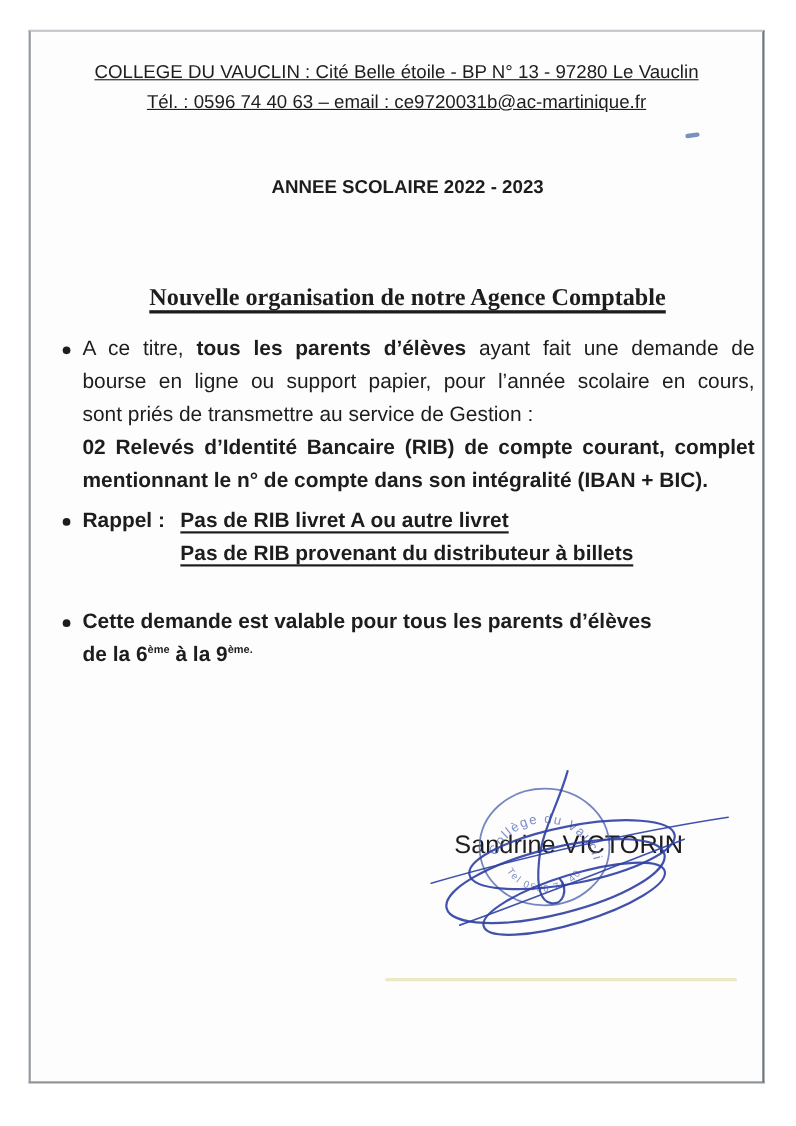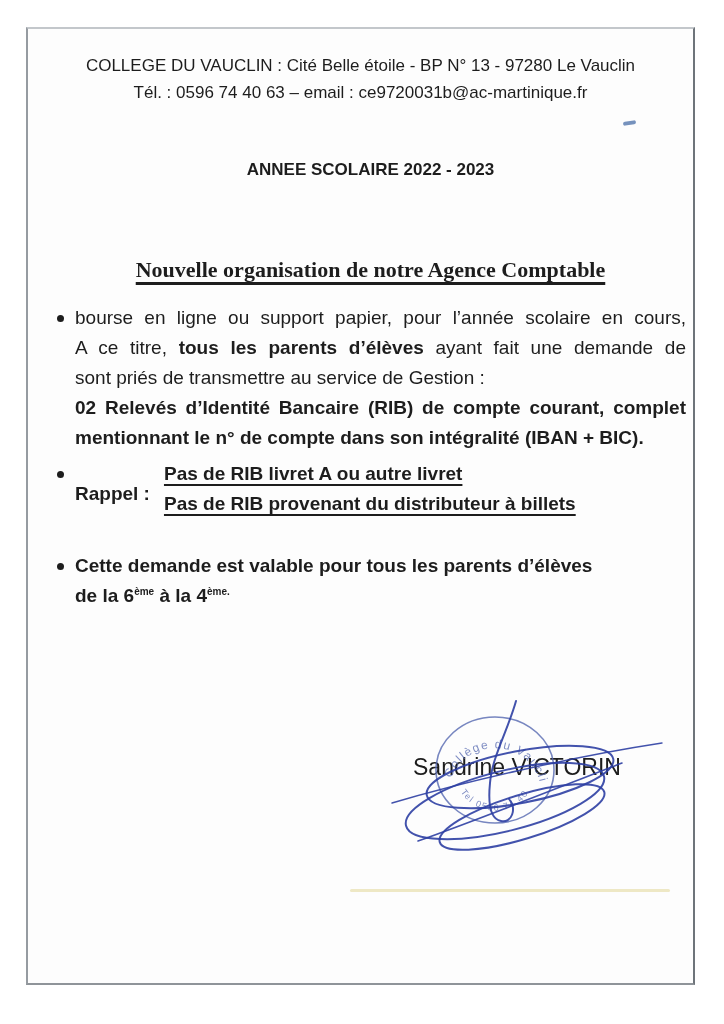--- a/index.html
+++ b/index.html
@@ -9,42 +9,42 @@
   }
   .page{
     position:absolute;left:26px;top:27px;width:665px;height:954px;
     background:#fdfdfd;
     border:2px solid #969ba1;
     border-top-color:#c3c7cb;
     border-right-color:#6e747a;
     border-bottom-color:#8f9499;
   }
   .page > *{position:absolute;}
-  .centered0{left:0;right:0;text-align:center;}
+  .centered0{left:0;right:0;text-align:center;text-decoration:underline;}
   .centered{left:20px;right:0;text-align:center;}
   .header{top:23px;font-size:17px;line-height:27px;}
   .title{top:127px;font-size:17px;line-height:28px;font-weight:bold;}
   .heading{top:226px;font-size:22px;font-weight:bold;line-height:30px;}
   .u2{text-decoration:underline;text-decoration-thickness:2.5px;text-underline-offset:5px;font-family:Liberation Serif, serif;}
   .pen-mark{
     left:595px;top:92px;width:13px;height:4px;border-radius:2px;
     background:var(--pen-mark,#5e7fb2);transform:rotate(-8deg);opacity:.85;
   }
   .bullets{left:27px;top:274px;width:631px;}
   .bullet-item{position:relative;padding-left:20px;font-size:19px;line-height:30px;}
   .bullet-item:nth-of-type(2){margin-top:6px;}
   .bullet-item:nth-of-type(3){margin-top:32px;}
   .dot{position:absolute;left:2px;top:12px;width:7px;height:7px;border-radius:50%;background:#1d1d1d;}
   .line{min-height:30px;}
   .stretch{text-align:justify;text-align-last:justify;}
   .b{font-weight:bold;}
   .u{text-decoration:underline;text-decoration-thickness:2px;text-underline-offset:4px;text-align:center;}
   sup{font-size:10px;line-height:0;vertical-align:super;}
   .label-row{display:flex;align-items:flex-start;}
-  .label{margin-right:14px;white-space:nowrap;margin-top:20px;}
+  .label{margin-right:14px;white-space:nowrap;}
   .sig-role{left:394px;top:651px;font-size:21px;line-height:28px;z-index:1;}
   .sig-name{left:385px;top:723px;font-size:23px;line-height:30px;z-index:2;}
   .sig-svg{left:342px;top:666px;z-index:3;}
   .stamp-ring{fill:none;stroke:var(--stamp-blue,#5568b0);stroke-width:1.6;opacity:.8;}
   .stamp-text{fill:var(--stamp-blue,#5568b0);opacity:.75;letter-spacing:1.5px;
     font-family:"Liberation Sans",sans-serif;}
   .sig-stroke{fill:none;stroke:var(--sig-blue,#2e3fa3);stroke-width:2;opacity:.9;
     stroke-linecap:round;}
   .highlight-line{
     left:322px;top:860px;width:320px;height:3px;border-radius:2px;
@@ -67,40 +67,40 @@
     <div>ANNEE SCOLAIRE 2022 - 2023</div>
   </div>
 
   <div class="heading centered">
     <span class="u2">Nouvelle organisation de notre Agence Comptable</span>
   </div>
 
   <div class="bullets">
       <div class="bullet-item">
         <span class="dot"></span>
+        <div class="line stretch"><span>A ce titre, </span><span class="b">tous les parents d’élèves</span><span> ayant fait une demande de</span></div>
         <div class="line stretch"><span>bourse en ligne ou support papier, pour l’année scolaire en cours,</span></div>
-        <div class="line stretch"><span>A ce titre, </span><span class="b">tous les parents d’élèves</span><span> ayant fait une demande de</span></div>
         <div class="line"><span>sont priés de transmettre au service de Gestion :</span></div>
         <div class="line stretch"><span class="b">02 Relevés d’Identité Bancaire (RIB) de compte courant, complet</span></div>
         <div class="line"><span class="b">mentionnant le n° de compte dans son intégralité (IBAN + BIC).</span></div>
       </div>
       <div class="bullet-item">
         <span class="dot"></span>
         <div class="label-row">
           <span class="b label">Rappel :</span>
           <div class="stack">
             <div class="line"><span class="b u">Pas de RIB livret A ou autre livret</span></div>
             <div class="line"><span class="b u">Pas de RIB provenant du distributeur à billets</span></div>
           </div>
         </div>
       </div>
       <div class="bullet-item">
         <span class="dot"></span>
         <div class="line"><span class="b">Cette demande est valable pour tous les parents d’élèves</span></div>
-        <div class="line"><span class="b">de la 6</span><sup class="b">ème</sup><span class="b"> à la 4</span><sup class="b">ème.</sup></div>
+        <div class="line"><span class="b">de la 6</span><sup class="b">ème</sup><span class="b"> à la 9</span><sup class="b">ème.</sup></div>
       </div>
     </div>
 
   <div class="sig-name">Sandrine VICTORIN</div>
 
   <svg class="sig-svg" width="300" height="170" viewBox="0 0 300 170">
     <defs>
       <path id="arcTop" d="M 80,88 A 46,44 0 0 1 170,88"></path>
       <path id="arcBot" d="M 88,92 A 40,38 0 0 0 162,92"></path>
     </defs>

